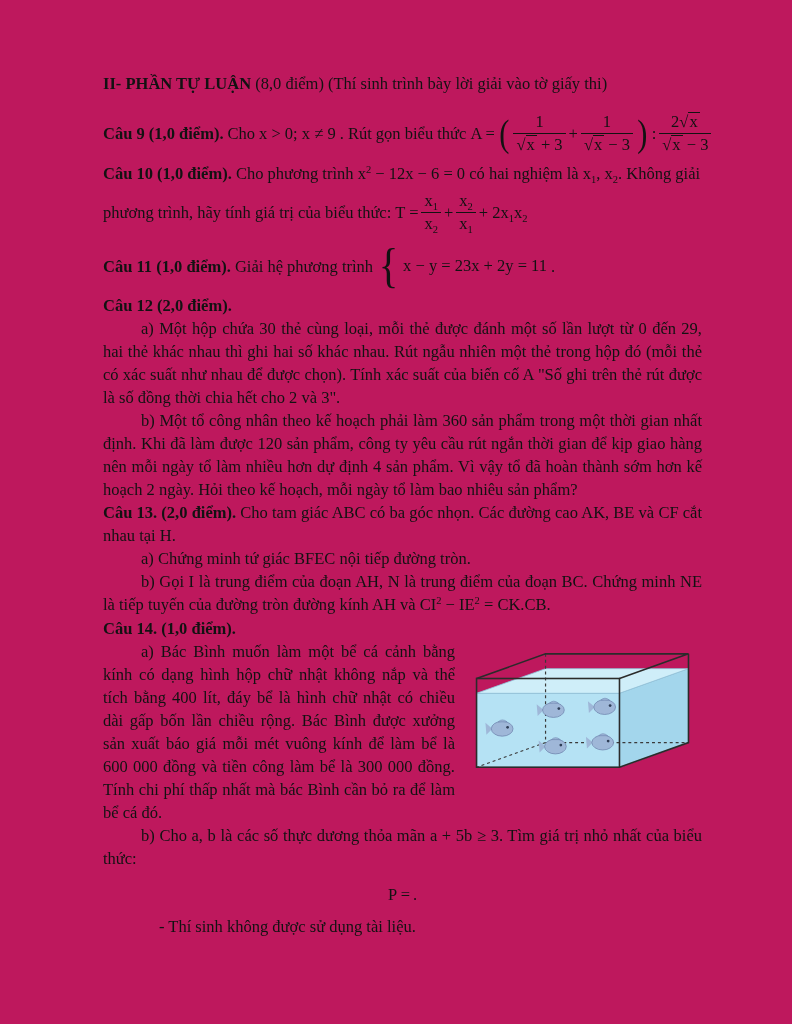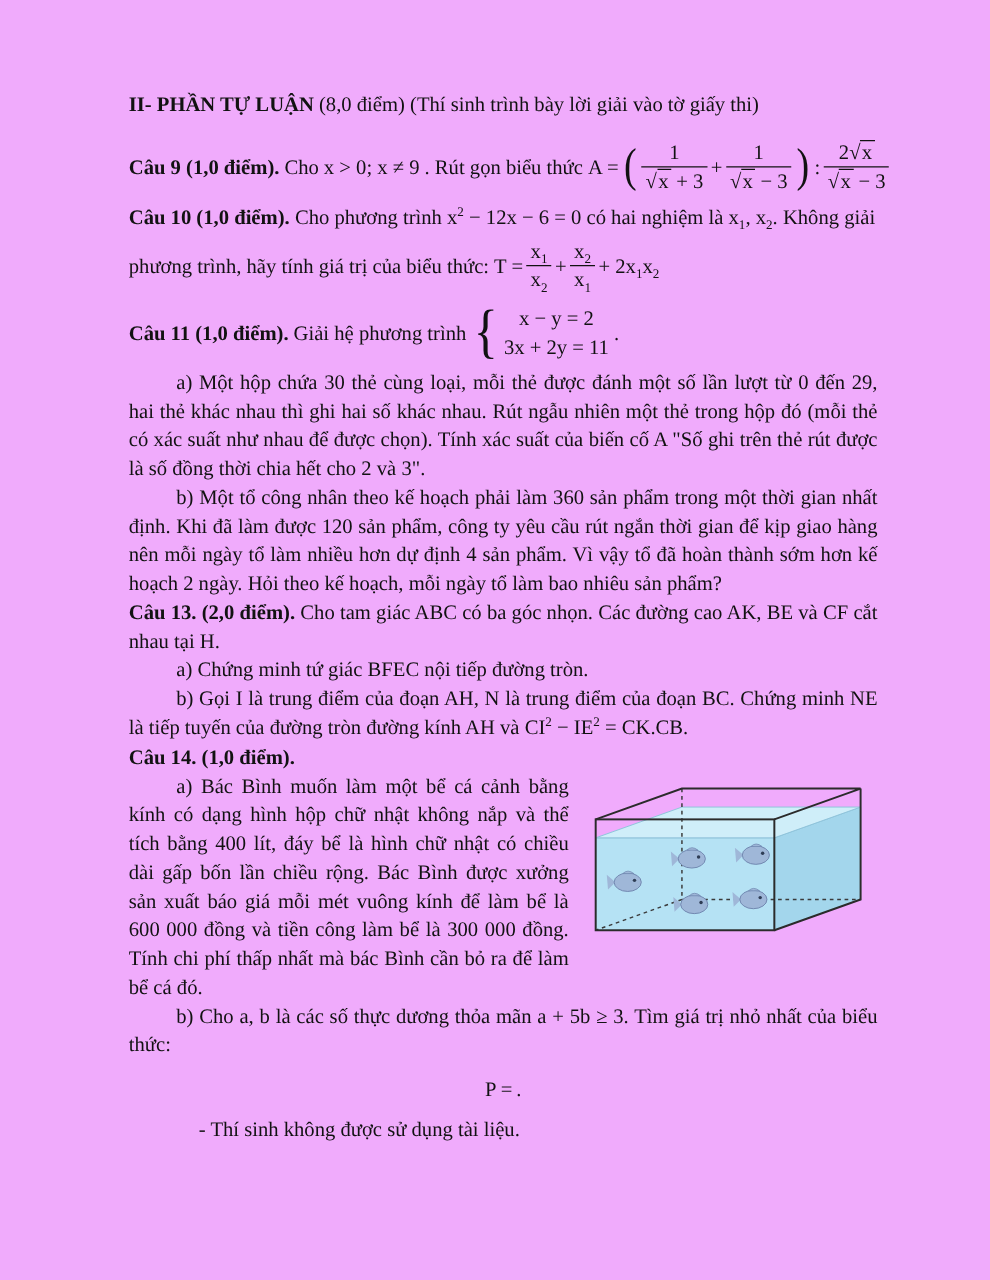--- a/index.html
+++ b/index.html
@@ -1,42 +1,42 @@
 <!DOCTYPE html>
 <html><head>
 <meta charset="utf-8">
 <style>
   html,body{margin:0;padding:0;background:#ffffff;}
   .page{
     width:792px;height:1024px;box-sizing:border-box;
     padding:72px 90px 0 103px;
     font-family:"Liberation Serif","DejaVu Serif",serif;
     font-size:16.5px;line-height:23px;color:#121212;
-    background:#f0abfc;overflow:hidden;position:relative;
+    background:#be185d;overflow:hidden;position:relative;
   }
   p{margin:0;}
   .just{text-align:justify;}
   .indent{text-indent:38px;}
   b{font-weight:700;}
   .mrow{display:flex;align-items:center;column-gap:4px;flex-wrap:nowrap;white-space:nowrap;}
   .math{display:inline-flex;align-items:center;column-gap:3px;white-space:nowrap;}
   .frac{display:inline-block;vertical-align:middle;text-align:center;}
   .frac>.num{display:block;padding:0 3px 1px;border-bottom:1.3px solid #121212;line-height:1.2;}
   .frac>.den{display:block;padding:1px 3px 0;line-height:1.2;}
   .frac.small{font-size:14.5px;margin:0 1px;vertical-align:middle;}
   .frac.small>.num{padding:0 2px 0;}
   .frac.small>.den{padding:0 2px 0;}
   .rad{white-space:nowrap;}
   .radarg{display:inline-block;border-top:1.3px solid #121212;padding:0 2px 0 1px;line-height:1.05;}
   .bigp{font-size:38px;font-weight:400;line-height:0;vertical-align:middle;display:inline-block;transform:scaleX(.8);}
   sup{font-size:10.5px;line-height:0;}
   sub{font-size:10.5px;line-height:0;}
   .system{display:inline-flex;align-items:center;vertical-align:middle;}
   .brace{font-size:48px;line-height:0;margin-right:3px;font-weight:400;display:inline-block;transform:scaleX(.85);}
-  .syseqs{display:inline-flex;flex-direction:column;row-gap:1px;text-align:left;line-height:22px;align-items:center;}
+  .syseqs{display:inline-flex;flex-direction:row;row-gap:1px;text-align:left;line-height:22px;}
   .row-q9{min-height:58px;margin-top:6px;}
   .row-q10-f{min-height:52px;margin:1px 0 2px;}
   .row-q11{min-height:52px;margin-bottom:2px;}
   .header-line{margin-bottom:9px;}
   .qlabel-line{margin-top:1px;}
   .center-math{text-align:center;margin:13px 0 8px;}
   .fig{float:right;width:237px;height:138px;margin:4px 0 4px 10px;}
   .q14block::after{content:"";display:block;clear:both;}
   .het{text-align:center;font-weight:700;margin-top:22px;}
   .note{padding-left:56px;margin-top:9px;}
@@ -98,20 +98,21 @@
     <span class="system">
       <span class="brace">{</span>
       <span class="syseqs">
           <span>x − y = 2</span>
           <span>3x + 2y = 11</span>
         </span>
     </span>
     <span>.</span>
   </div>
 
+  <p class="qlabel-line"><b>Câu 12 (2,0 điểm).</b></p>
   <p class="just indent">a) Một hộp chứa 30 thẻ cùng loại, mỗi thẻ được đánh một số lần lượt từ 0 đến 29, hai thẻ khác nhau thì ghi hai số khác nhau. Rút ngẫu nhiên một thẻ trong hộp đó (mỗi thẻ có xác suất như nhau để được chọn). Tính xác suất của biến cố A "Số ghi trên thẻ rút được là số đồng thời chia hết cho 2 và 3".</p>
   <p class="just indent">b) Một tổ công nhân theo kế hoạch phải làm 360 sản phẩm trong một thời gian nhất định. Khi đã làm được 120 sản phẩm, công ty yêu cầu rút ngắn thời gian để kịp giao hàng nên mỗi ngày tổ làm nhiều hơn dự định 4 sản phẩm. Vì vậy tổ đã hoàn thành sớm hơn kế hoạch 2 ngày. Hỏi theo kế hoạch, mỗi ngày tổ làm bao nhiêu sản phẩm?</p>
 
   <p class="just"><b>Câu 13. (2,0 điểm).</b> <span>Cho tam giác ABC có ba góc nhọn. Các đường cao AK, BE và CF cắt nhau tại H.</span></p>
   <p class="indent">a) Chứng minh tứ giác BFEC nội tiếp đường tròn.</p>
   <p class="just indent"><span>b) Gọi I là trung điểm của đoạn AH, N là trung điểm của đoạn BC. Chứng minh NE là tiếp tuyến của đường tròn đường kính AH và</span> <span><span>CI</span><sup>2</sup> <span>− IE</span><sup>2</sup> <span>= CK.CB.</span></span></p>
 
   <p class="qlabel-line"><b>Câu 14. (1,0 điểm).</b></p>
   <div class="q14block">
     <svg class="fig" viewBox="0 0 237 140" xmlns="http://www.w3.org/2000/svg">

